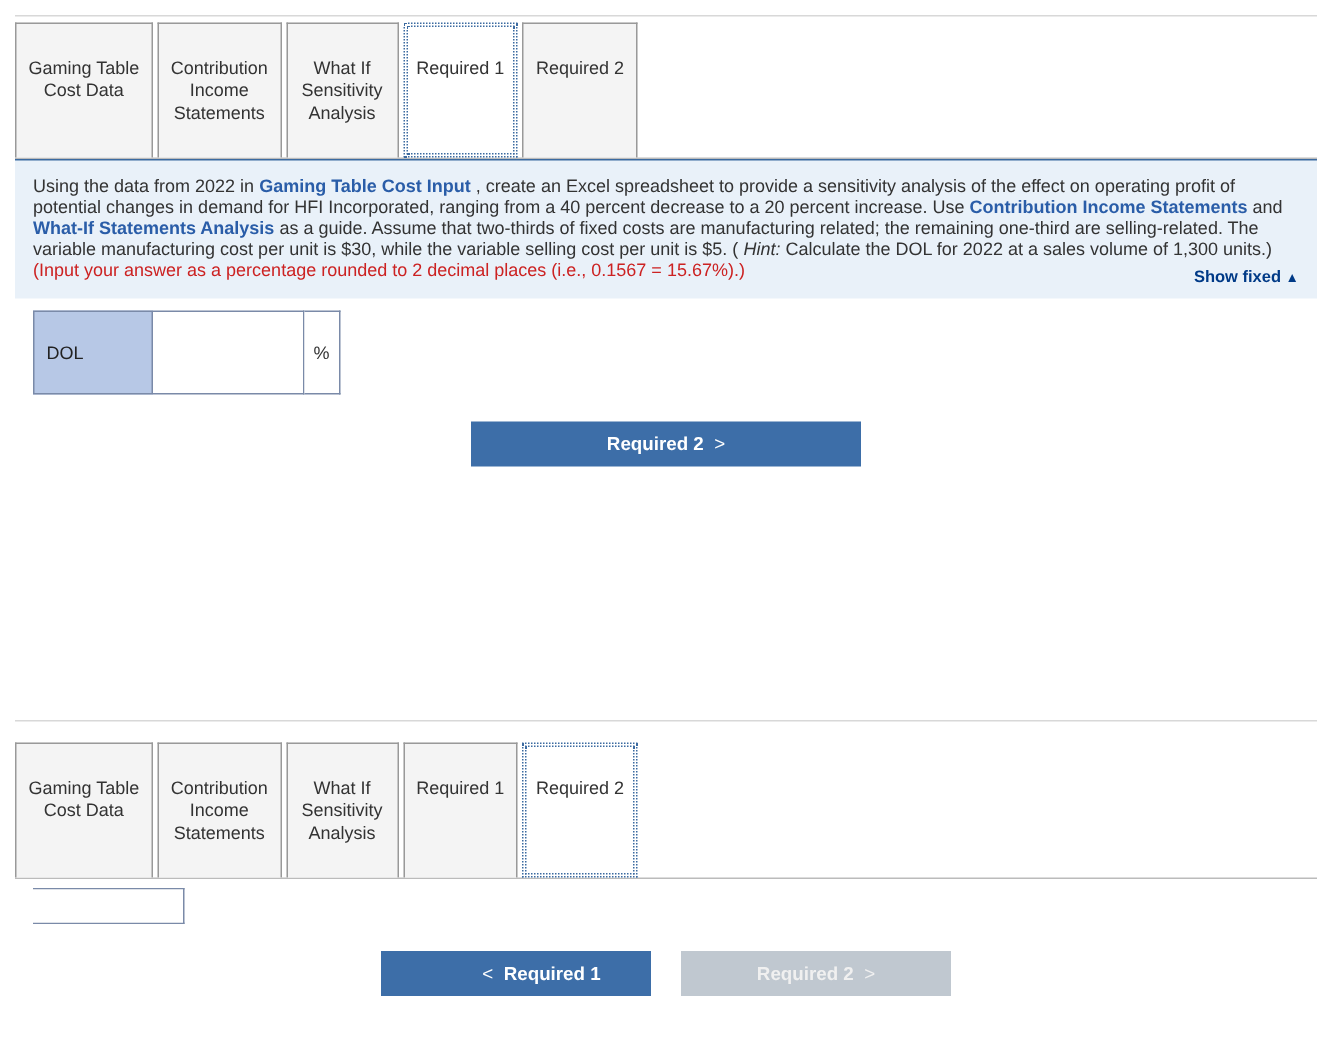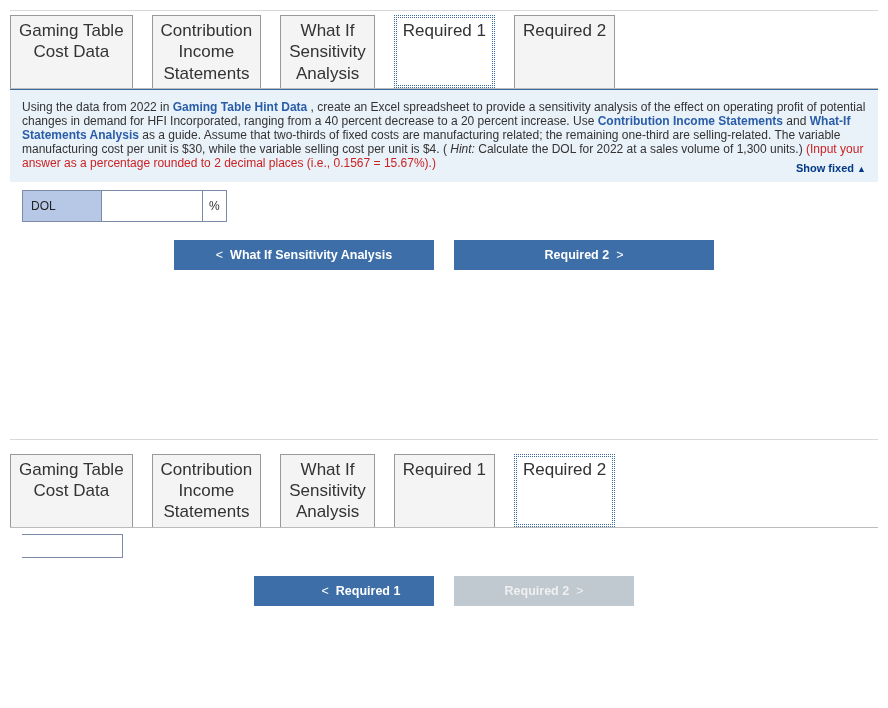--- a/index.html
+++ b/index.html
@@ -16,26 +16,26 @@
     border-top: 1px solid #d8d8d8;
   }
   .tabs {
     display: flex;
     border-bottom: 1px solid #bbb;
   }
   .tab {
     border: 1px solid #999;
     border-bottom: none;
     background: #f4f4f4;
-    padding: 4px 8px;
-    margin-right: 19px;
+    padding: 22px 8px;
+    margin-right: 3px;
     margin-top: 4px;
     min-width: 75px;
     text-align: center;
-    font-size: 17px;
+    font-size: 12px;
     line-height: 1.25;
     color: #333;
     cursor: pointer;
   }
   .tab.active {
     background: #fff;
     border: 1px dotted #3b6aa0;
     outline: 1px dotted #3b6aa0;
     outline-offset: -3px;
     font-weight: normal;
@@ -62,21 +62,21 @@
   .show-less .tri { font-size: 9px; }
   .clear { clear: both; }
   .answer-row {
     display: flex;
     align-items: stretch;
     margin: 8px 12px 4px 12px;
   }
   .answer-label {
     background: #b7c8e6;
     border: 1px solid #7a8aa8;
-    padding: 8px 8px;
+    padding: 20px 8px;
     font-size: 12px;
     color: #222;
     min-width: 80px;
     display: flex;
     align-items: center;
   }
   .answer-input-wrap {
     border: 1px solid #7a8aa8;
     border-left: none;
     background: #fff;
@@ -138,49 +138,46 @@
   <div class="tabs">
     <div class="tab"><span>Gaming Table<br>Cost Data</span></div>
     <div class="tab"><span>Contribution<br>Income<br>Statements</span></div>
     <div class="tab"><span>What If<br>Sensitivity<br>Analysis</span></div>
     <div class="tab active"><span>Required 1</span></div>
     <div class="tab"><span>Required 2</span></div>
   </div>
 
   <div class="panel">
     <span>Using the data from 2022 in </span>
-    <span class="link">Gaming Table Hint Data</span>
+    <span class="link">Gaming Table Cost Input</span>
     <span>, create an Excel spreadsheet to provide a sensitivity analysis of the effect on operating profit of potential changes in demand for HFI Incorporated, ranging from a 40 percent decrease to a 20 percent increase. Use </span>
     <span class="link">Contribution Income Statements</span>
     <span> and </span>
     <span class="link">What-If Statements Analysis</span>
-    <span> as a guide. Assume that two-thirds of fixed costs are manufacturing related; the remaining one-third are selling-related. The variable manufacturing cost per unit is $30, while the variable selling cost per unit is $4. (</span>
+    <span> as a guide. Assume that two-thirds of fixed costs are manufacturing related; the remaining one-third are selling-related. The variable manufacturing cost per unit is $30, while the variable selling cost per unit is $5. (</span>
     <span class="italic">Hint:</span>
     <span> Calculate the DOL for 2022 at a sales volume of 1,300 units.) </span>
     <span class="red">(Input your answer as a percentage rounded to 2 decimal places (i.e., 0.1567 = 15.67%).)</span>
     <div class="show-less">
       <span>Show fixed</span>
       <span class="tri">▲</span>
     </div>
     <div class="clear"></div>
   </div>
 
   <div class="answer-row">
     <div class="answer-label">DOL</div>
     <div class="answer-input-wrap">
       <input class="answer-input" type="text" style="">
     </div>
     <div class="unit-box">%</div>
   </div>
 
   <div class="nav-btns">
     <button class="nav-btn">
-      <span class="arrow">&lt;</span>&nbsp;&nbsp;<span>What If Sensitivity Analysis</span>
-    </button>
-    <button class="nav-btn">
       <span>Required 2</span>&nbsp;&nbsp;<span class="arrow">&gt;</span>
     </button>
   </div>
 </div>
 
 <div class="divider-gap"></div>
 
 <div class="section" style="border-top:none;">
   <div class="tabs">
     <div class="tab"><span>Gaming Table<br>Cost Data</span></div>

